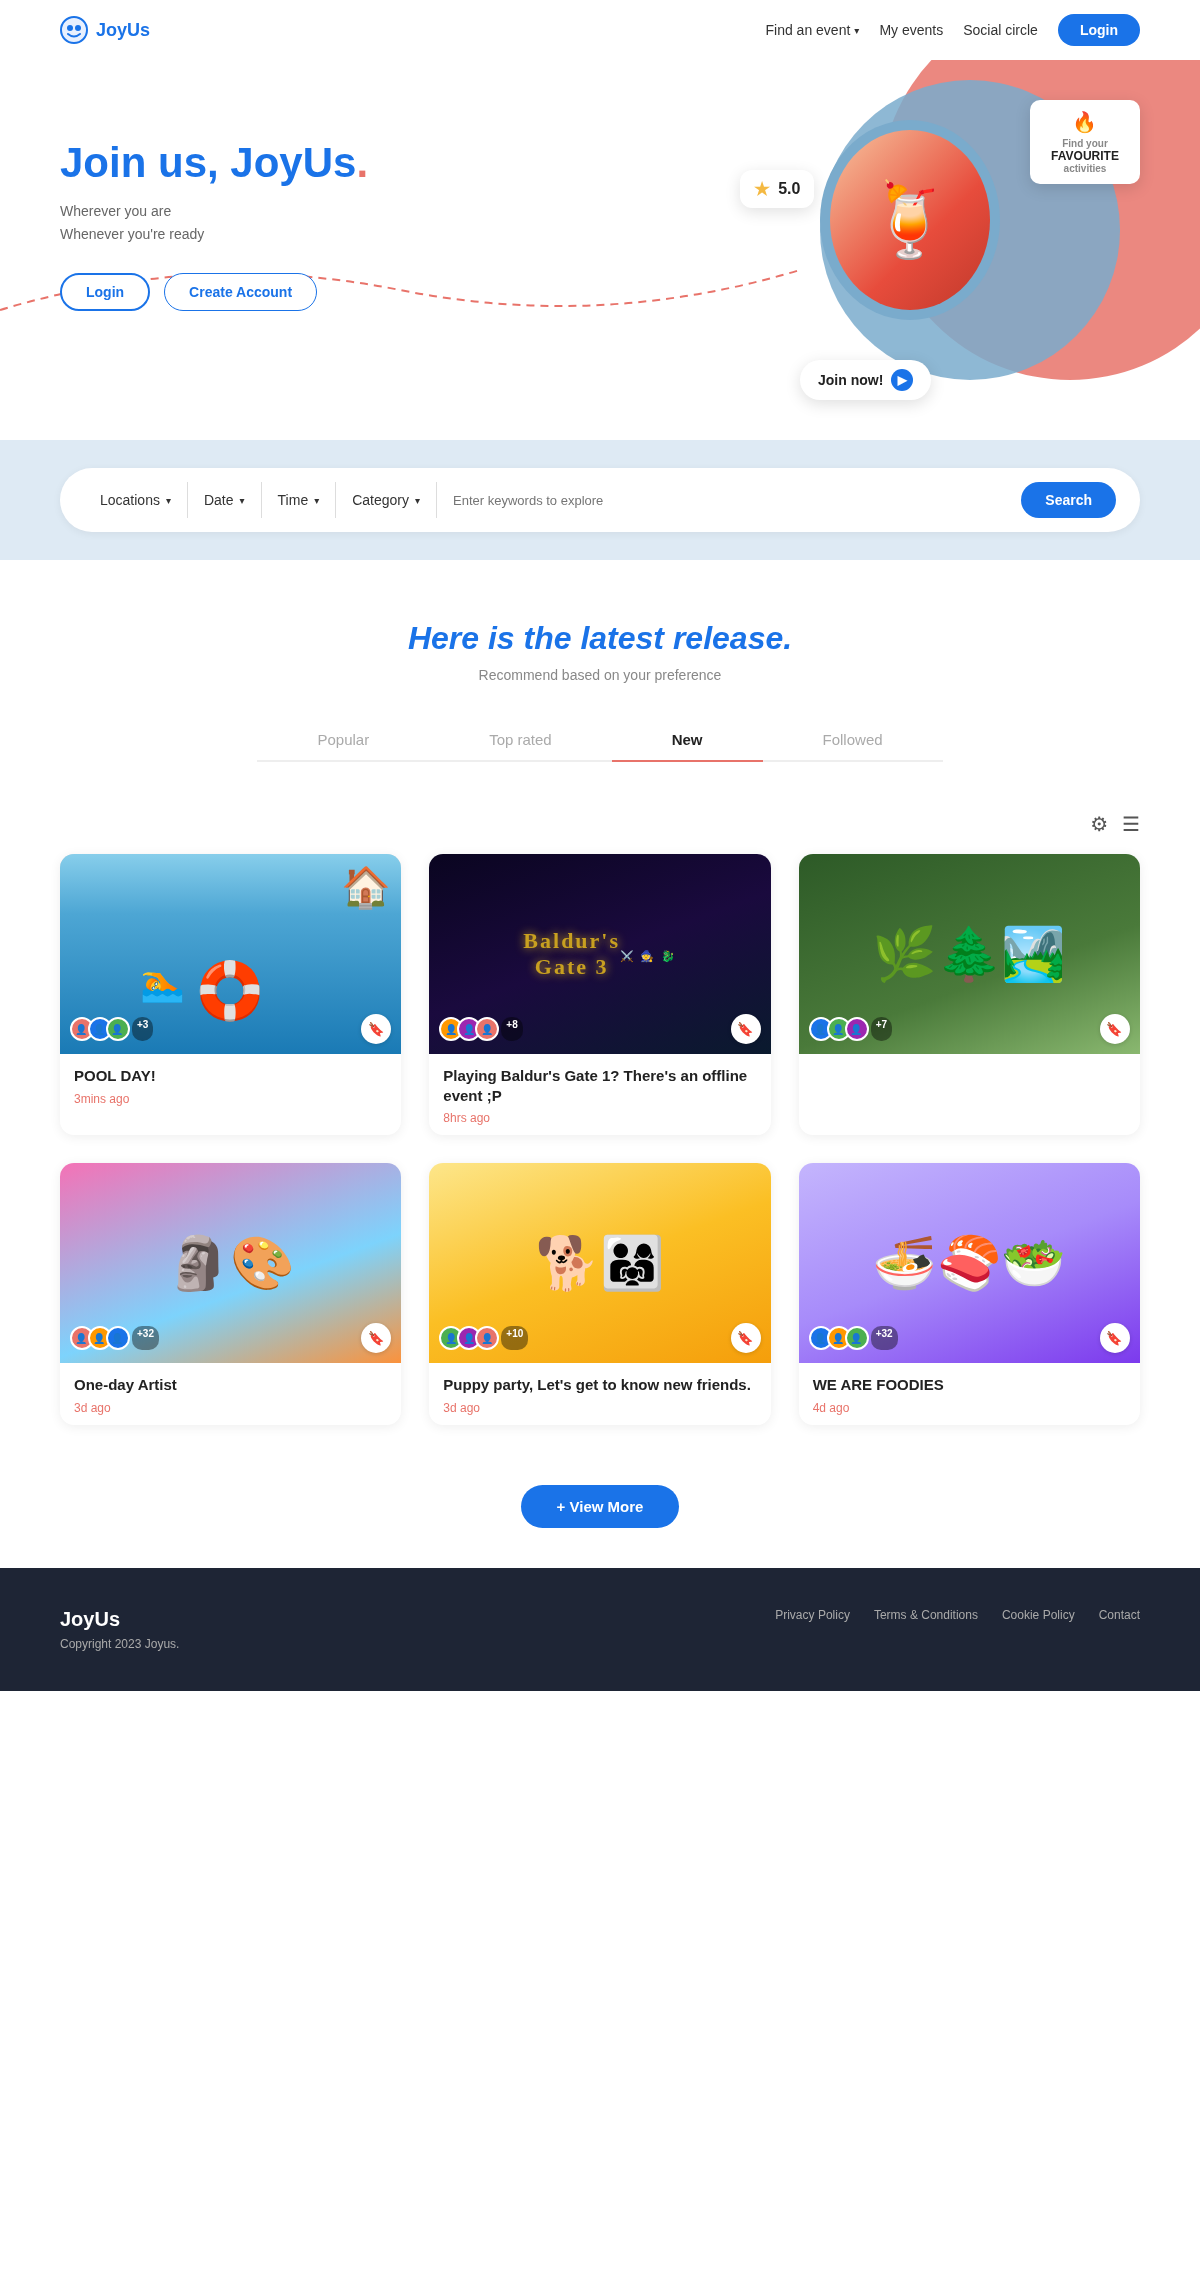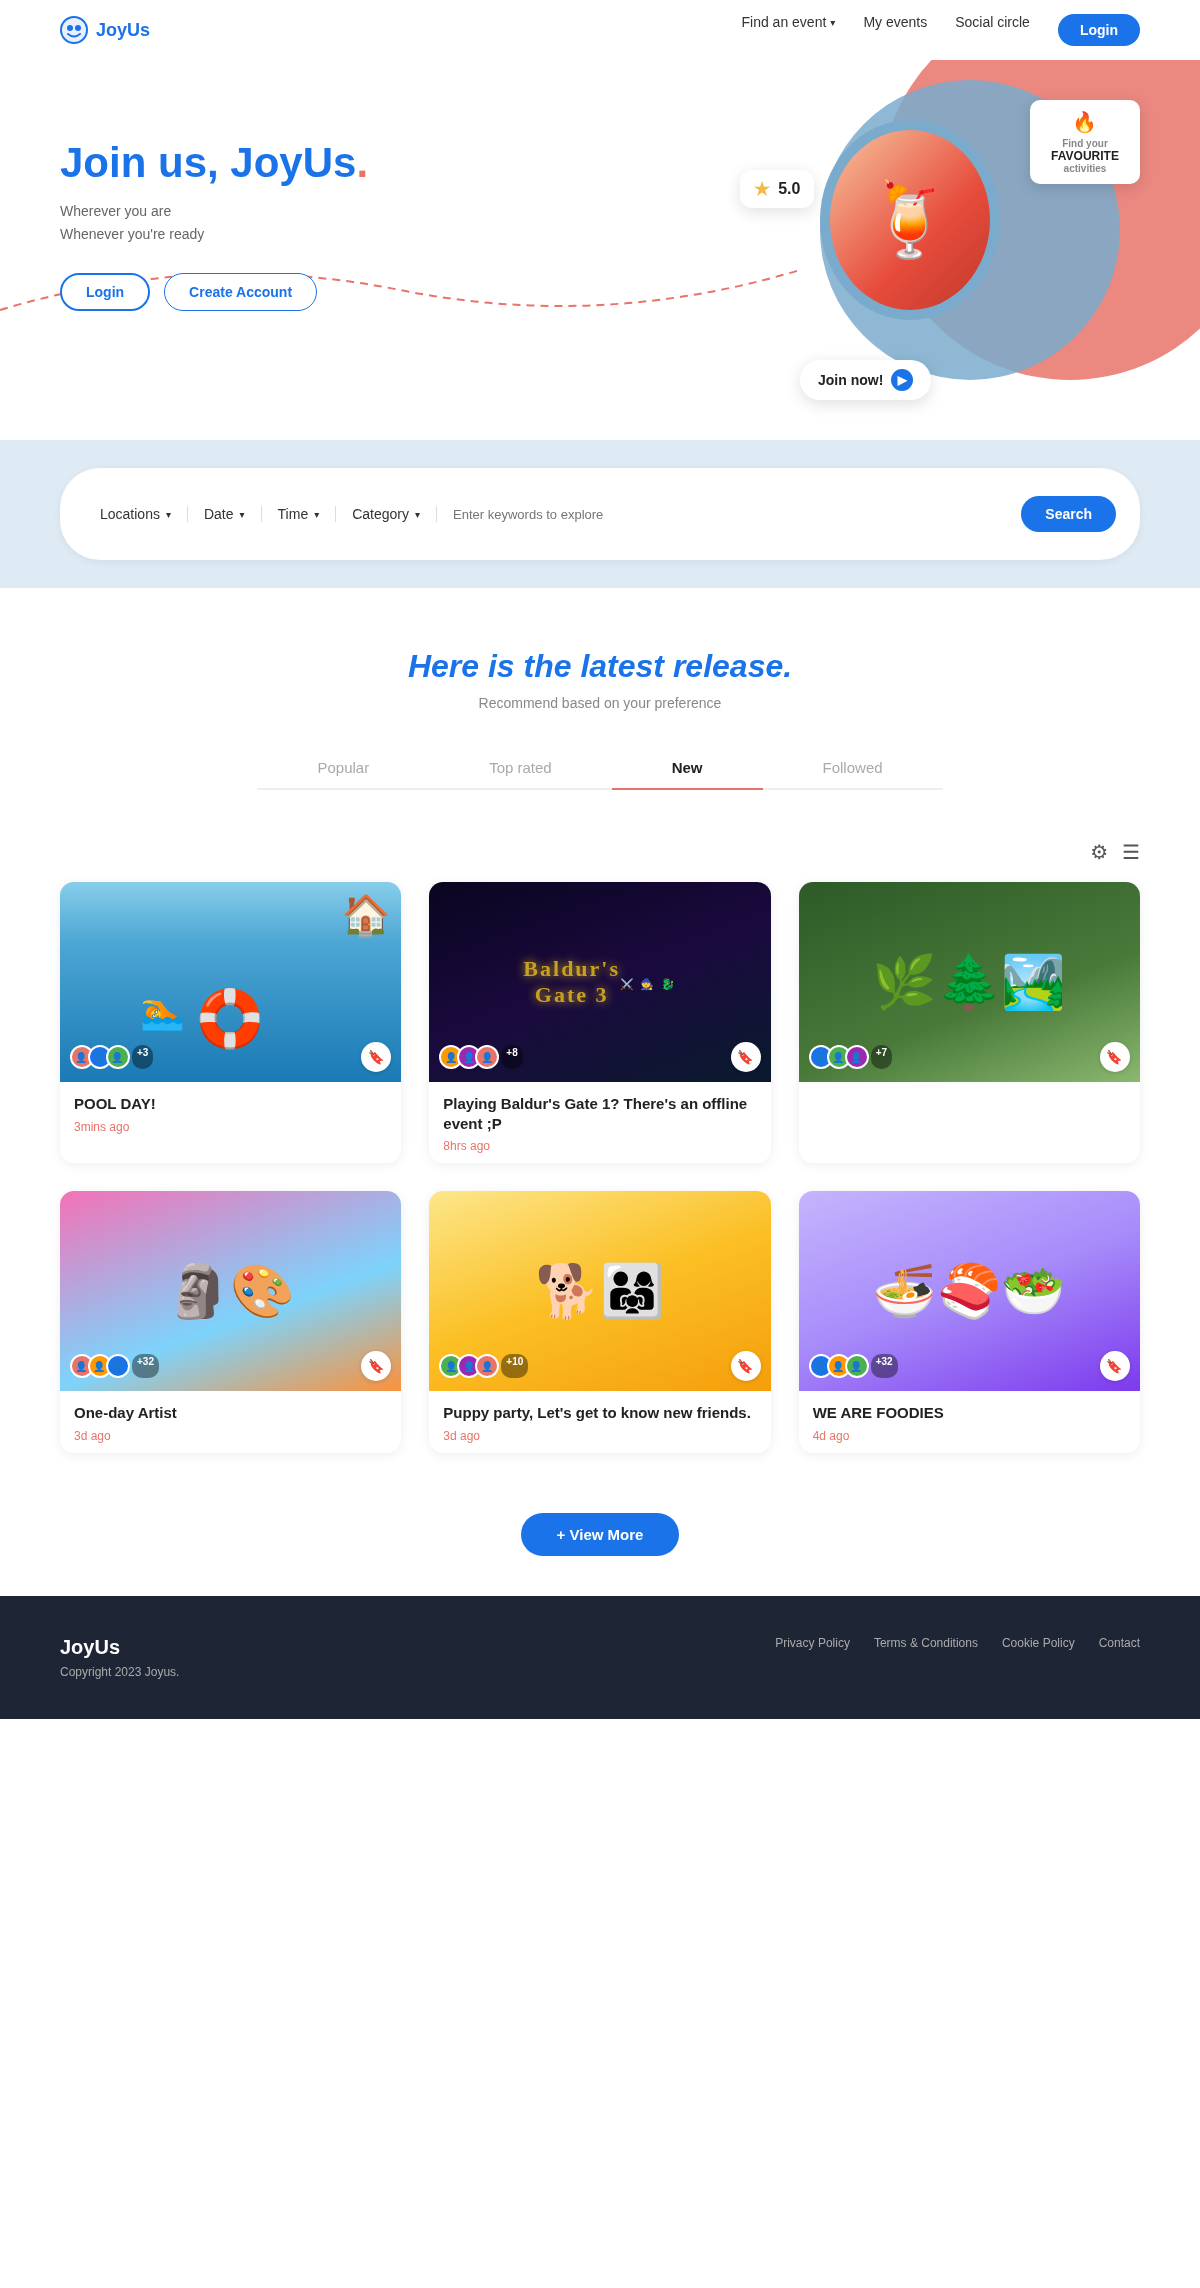--- a/index.html
+++ b/index.html
@@ -5,21 +5,21 @@
     * { box-sizing: border-box; margin: 0; padding: 0; }
     body { font-family: 'Segoe UI', Arial, sans-serif; background: #fff; color: #222; overflow-x: hidden; }
 
     
     .navbar {
       display: flex; align-items: center; justify-content: space-between;
       padding: 14px 60px; position: relative; z-index: 10;
     }
     .nav-logo { display: flex; align-items: center; gap: 8px; font-weight: 700; font-size: 18px; color: #1a73e8; }
     .nav-logo-icon { width: 28px; height: 28px; }
-    .nav-links { display: flex; align-items: flex-start; gap: 28px; }
+    .nav-links { display: flex; align-items: center; gap: 20px; }
     .nav-link { font-size: 14px; color: #333; cursor: pointer; text-decoration: none; display: flex; align-items: center; gap: 4px; }
     .nav-btn-login {
       background: #1a73e8; color: #fff; border: none; padding: 8px 22px;
       border-radius: 20px; font-size: 14px; cursor: pointer; font-weight: 600;
     }
     .chevron { font-size: 10px; }
 
     
     .hero {
       position: relative; min-height: 380px; padding: 40px 60px 60px;
@@ -88,22 +88,22 @@
     .dashed-line {
       position: absolute; top: 170px; left: 0; width: 800px; height: 120px;
       z-index: 2; pointer-events: none;
     }
 
     
     .search-section {
       background: #deeaf4; padding: 28px 60px; margin: 0;
     }
     .search-bar {
-      background: #fff; border-radius: 40px; padding: 28px 24px;
-      display: flex; align-items: center; gap: 0; box-shadow: 0 2px 8px rgba(0,0,0,0.06);
+      background: #fff; border-radius: 40px; padding: 14px 24px;
+      display: flex; gap: 0; box-shadow: 0 2px 8px rgba(0,0,0,0.06);
     }
     .search-filter {
       display: flex; align-items: center; gap: 6px; padding: 0 16px;
       font-size: 14px; font-weight: 500; cursor: pointer; color: #333;
       border-right: 1px solid #ddd;
     }
     .search-filter:last-of-type { border-right: none; }
     .search-input-wrap {
       flex: 1; display: flex; align-items: center; padding: 0 16px;
     }

